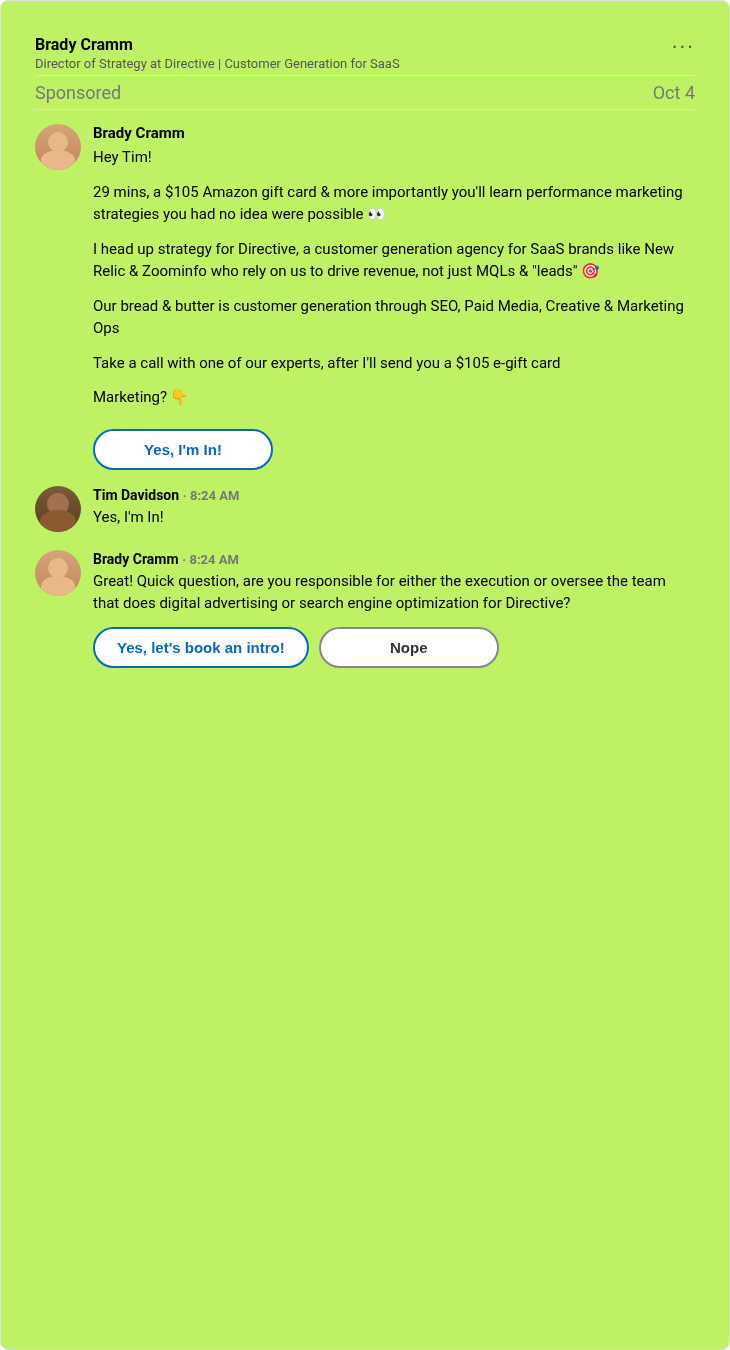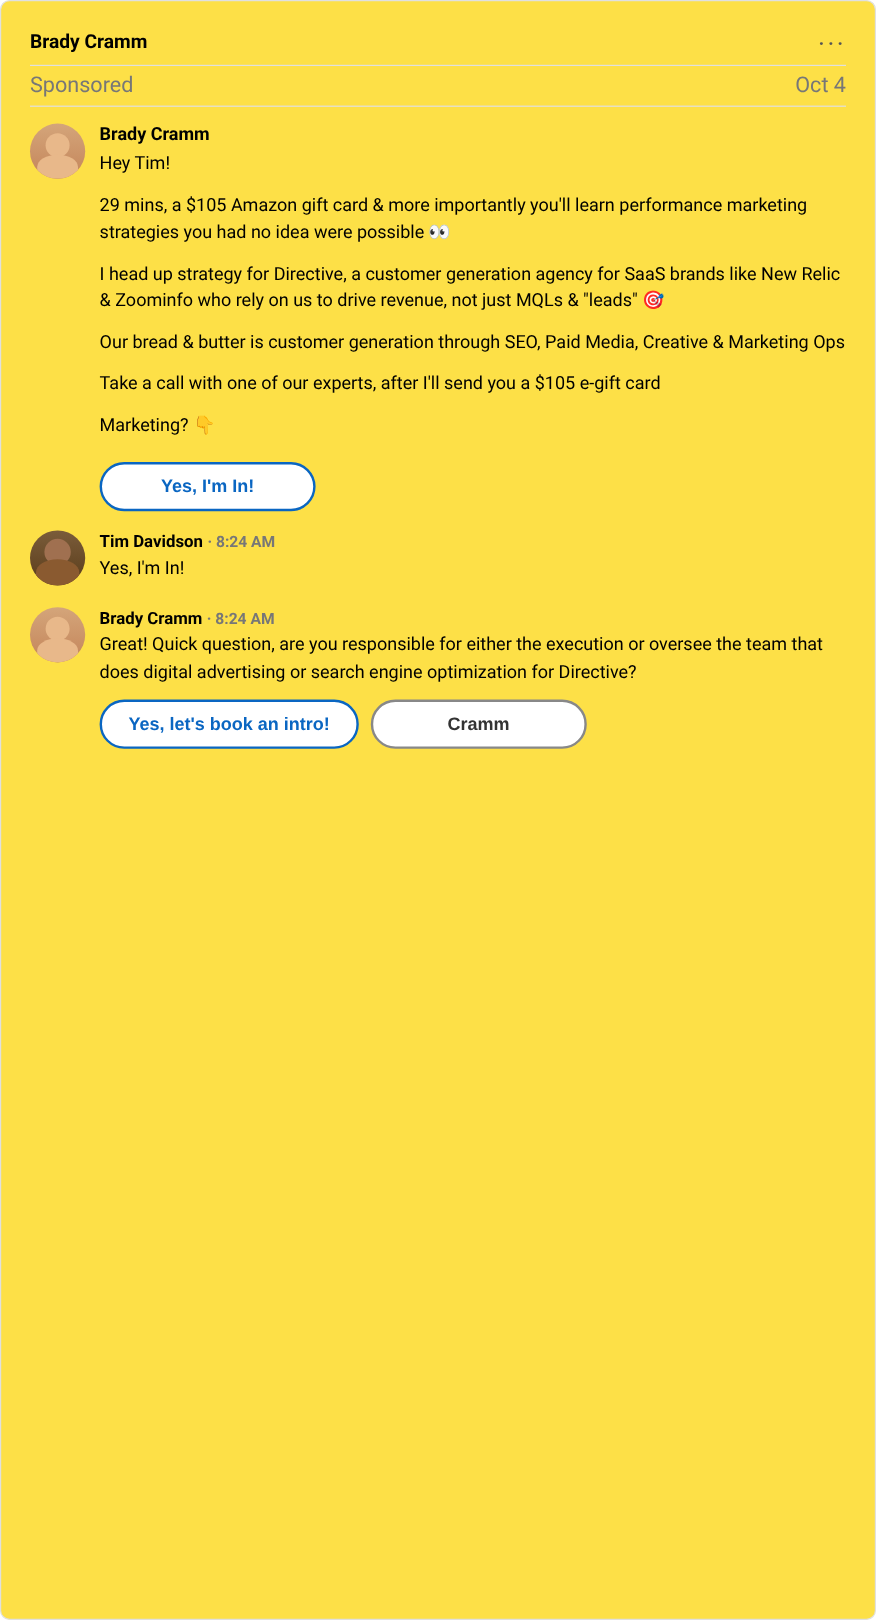--- a/index.html
+++ b/index.html
@@ -7,24 +7,24 @@
     body {
       font-family: -apple-system, BlinkMacSystemFont, 'Segoe UI', Roboto, sans-serif;
       background: #fff;
       width: 730px;
       min-height: 1350px;
       color: #000;
       font-size: 15px;
     }
 
     .card {
-      background: #fde047;
+      background: #bef264;
       border: 1px solid #e0e0e0;
       border-radius: 8px;
-      padding: 24px;
+      padding: 34px;
       width: 730px;
       min-height: 1350px;
     }
 
     
     .header {
       display: flex;
       justify-content: space-between;
       align-items: flex-start;
       margin-bottom: 4px;
@@ -235,20 +235,21 @@
     }
   </style>
 </head>
 <body>
 
 <div class="card">
 
   <div class="header">
     <div class="header-left">
       <div class="sender-name">Brady Cramm</div>
+      <div class="sender-title">Director of Strategy at Directive | Customer Generation for SaaS</div>
     </div>
     <div class="more-icon">···</div>
   </div>
 
   <div class="sponsored-bar">
     <span>Sponsored</span>
     <span>Oct 4</span>
   </div>
 
   <div class="message-block">
@@ -284,19 +285,19 @@
     <div class="reply-block">
       <div class="avatar avatar-brady"></div>
       <div class="reply-content">
         <div>
           <span class="reply-sender">Brady Cramm</span>
           <span class="reply-time"> · <span>8:24 AM</span></span>
         </div>
         <div class="reply-text">Great! Quick question, are you responsible for either the execution or oversee the team that does digital advertising or search engine optimization for Directive?</div>
         <div class="reply-buttons">
           <button class="cta-btn">Yes, let's book an intro!</button>
-          <button class="cta-btn nope-btn">Cramm</button>
+          <button class="cta-btn nope-btn">Nope</button>
         </div>
       </div>
     </div>
   </div>
 
 </div>
 
 </body></html>

